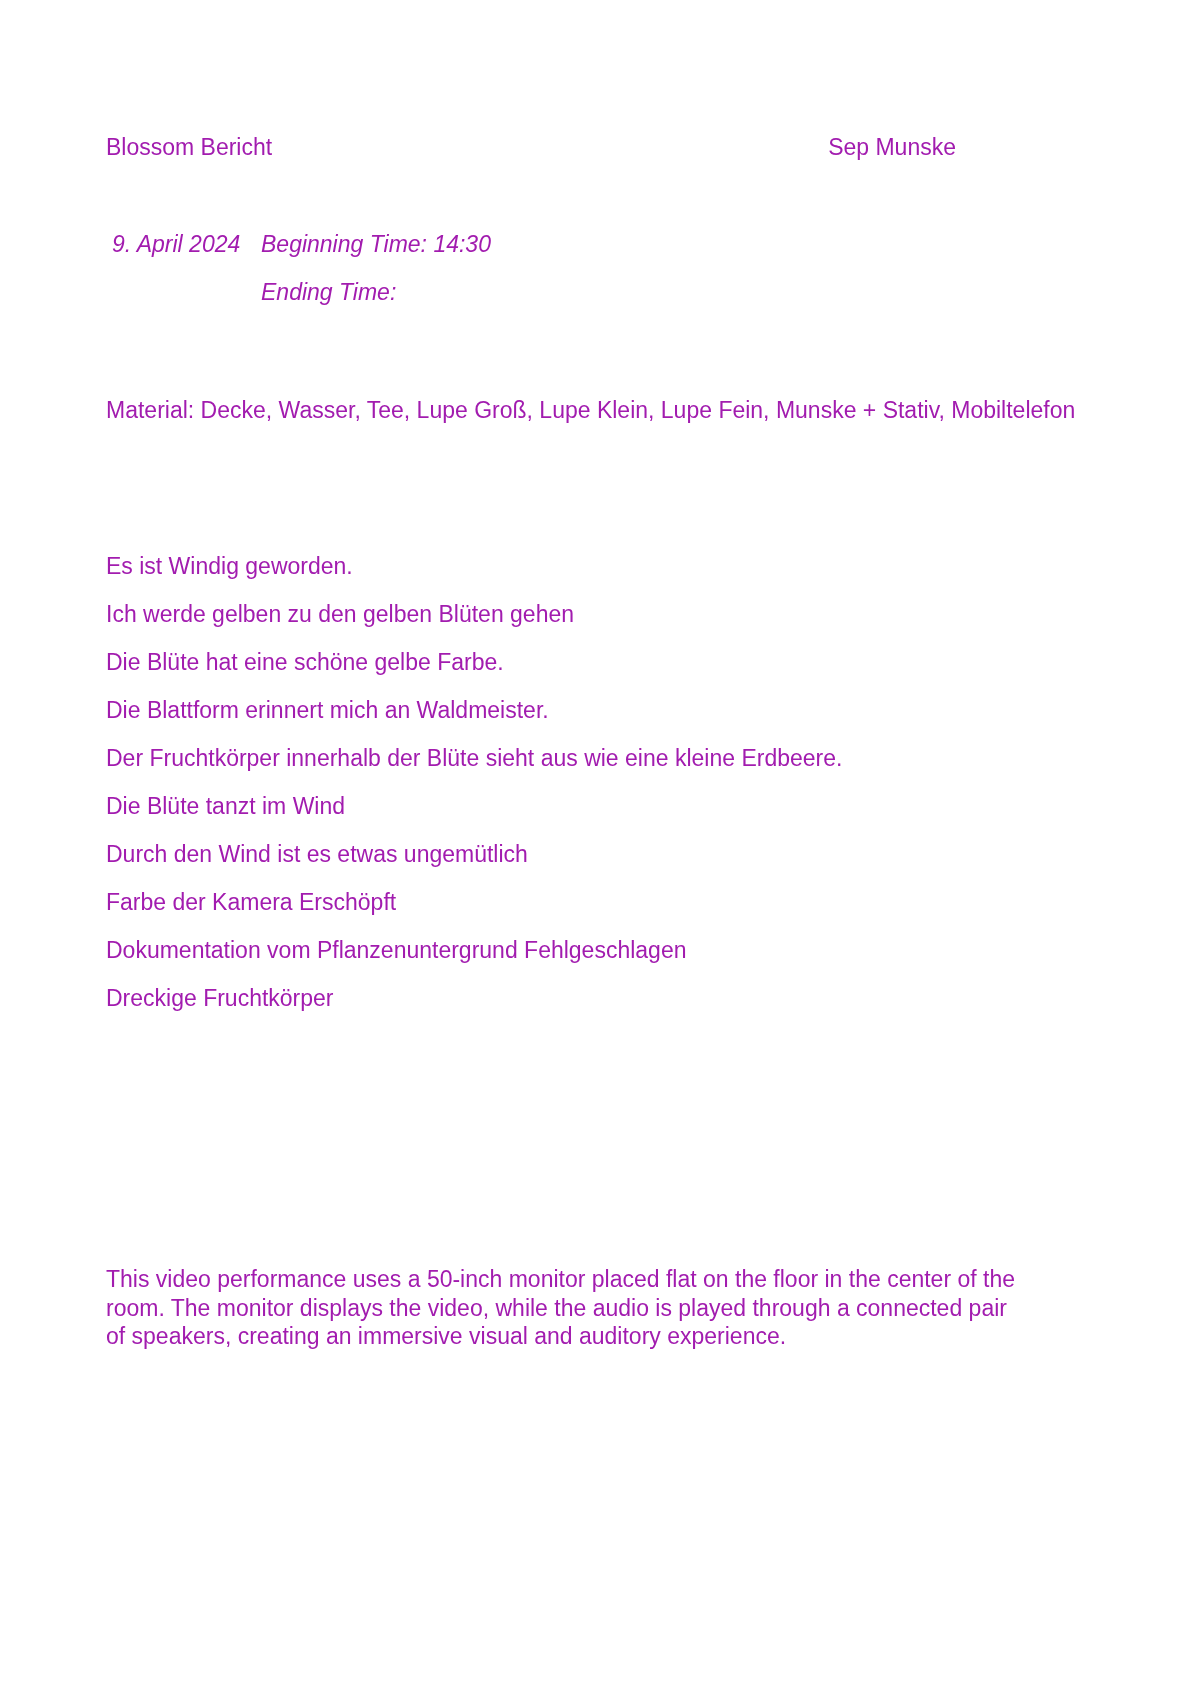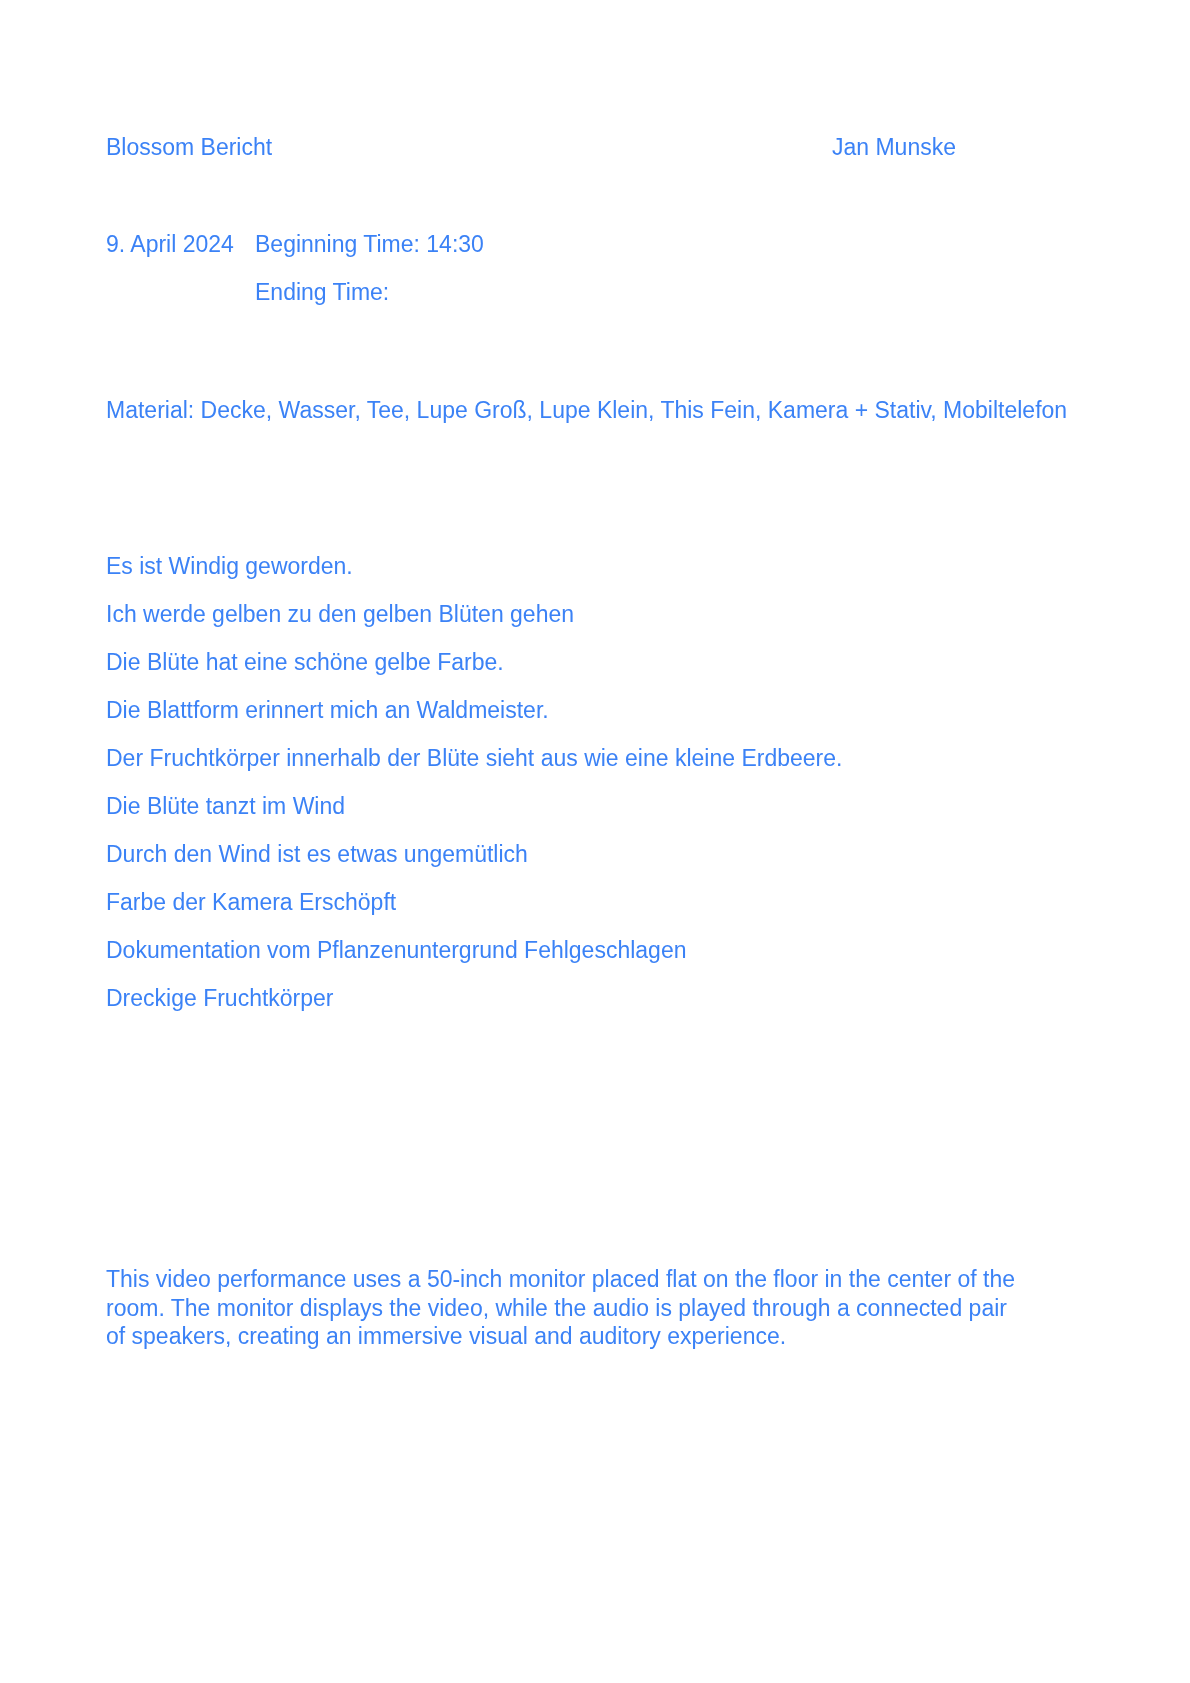--- a/index.html
+++ b/index.html
@@ -2,40 +2,41 @@
 <html><head>
 <meta charset="utf-8">
 <title>Blossom Bericht</title>
 <style>
   html, body { margin: 0; padding: 0; background: #ffffff; }
   .page {
     position: relative;
     width: 1106px;
     height: 1683px;
     background: #ffffff;
-    color: #3b82f6;
+    color: #a21caf;
     font-family: "Liberation Sans", "DejaVu Sans", sans-serif;
     font-size: 23px;
     line-height: 28px;
     overflow: hidden;
   }
   .doc-header {
     position: absolute;
     left: 106px;
     right: 150px;
     top: 133px;
     display: flex;
     justify-content: space-between;
     white-space: nowrap;
   }
   .session {
     position: absolute;
-    left: 106px;
+    left: 112px;
     top: 230px;
     white-space: nowrap;
+    font-style: italic;
   }
   .session .row { margin: 0 0 20px 0; }
   .tab { display: inline-block; width: 149px; }
   .material {
     position: absolute;
     left: 106px;
     top: 396px;
     margin: 0;
     white-space: nowrap;
   }
@@ -54,31 +55,31 @@
     line-height: 28.5px;
   }
 </style>
 </head>
 <body>
 
 <div class="page">
 
   <header class="doc-header">
     <span>Blossom Bericht</span>
-    <span>Jan Munske</span>
+    <span>Sep Munske</span>
   </header>
 
   <section class="session">
     <div class="row"><span class="tab">9. April 2024</span><span>Beginning Time:</span>
       <span>14:30</span></div>
     <div class="row"><span class="tab"></span><span>Ending Time:</span>
       <span></span></div>
   </section>
 
-  <p class="material">Material: Decke, Wasser, Tee, Lupe Groß, Lupe Klein, This Fein, Kamera + Stativ, Mobiltelefon</p>
+  <p class="material">Material: Decke, Wasser, Tee, Lupe Groß, Lupe Klein, Lupe Fein, Munske + Stativ, Mobiltelefon</p>
 
   <section class="observations">
     <p class="obs">Es ist Windig geworden.</p>
     <p class="obs">Ich werde gelben zu den gelben Blüten gehen</p>
     <p class="obs">Die Blüte hat eine schöne gelbe Farbe.</p>
     <p class="obs">Die Blattform erinnert mich an Waldmeister.</p>
     <p class="obs">Der Fruchtkörper innerhalb der Blüte sieht aus wie eine kleine Erdbeere.</p>
     <p class="obs">Die Blüte tanzt im Wind</p>
     <p class="obs">Durch den Wind ist es etwas ungemütlich</p>
     <p class="obs">Farbe der Kamera Erschöpft</p>

